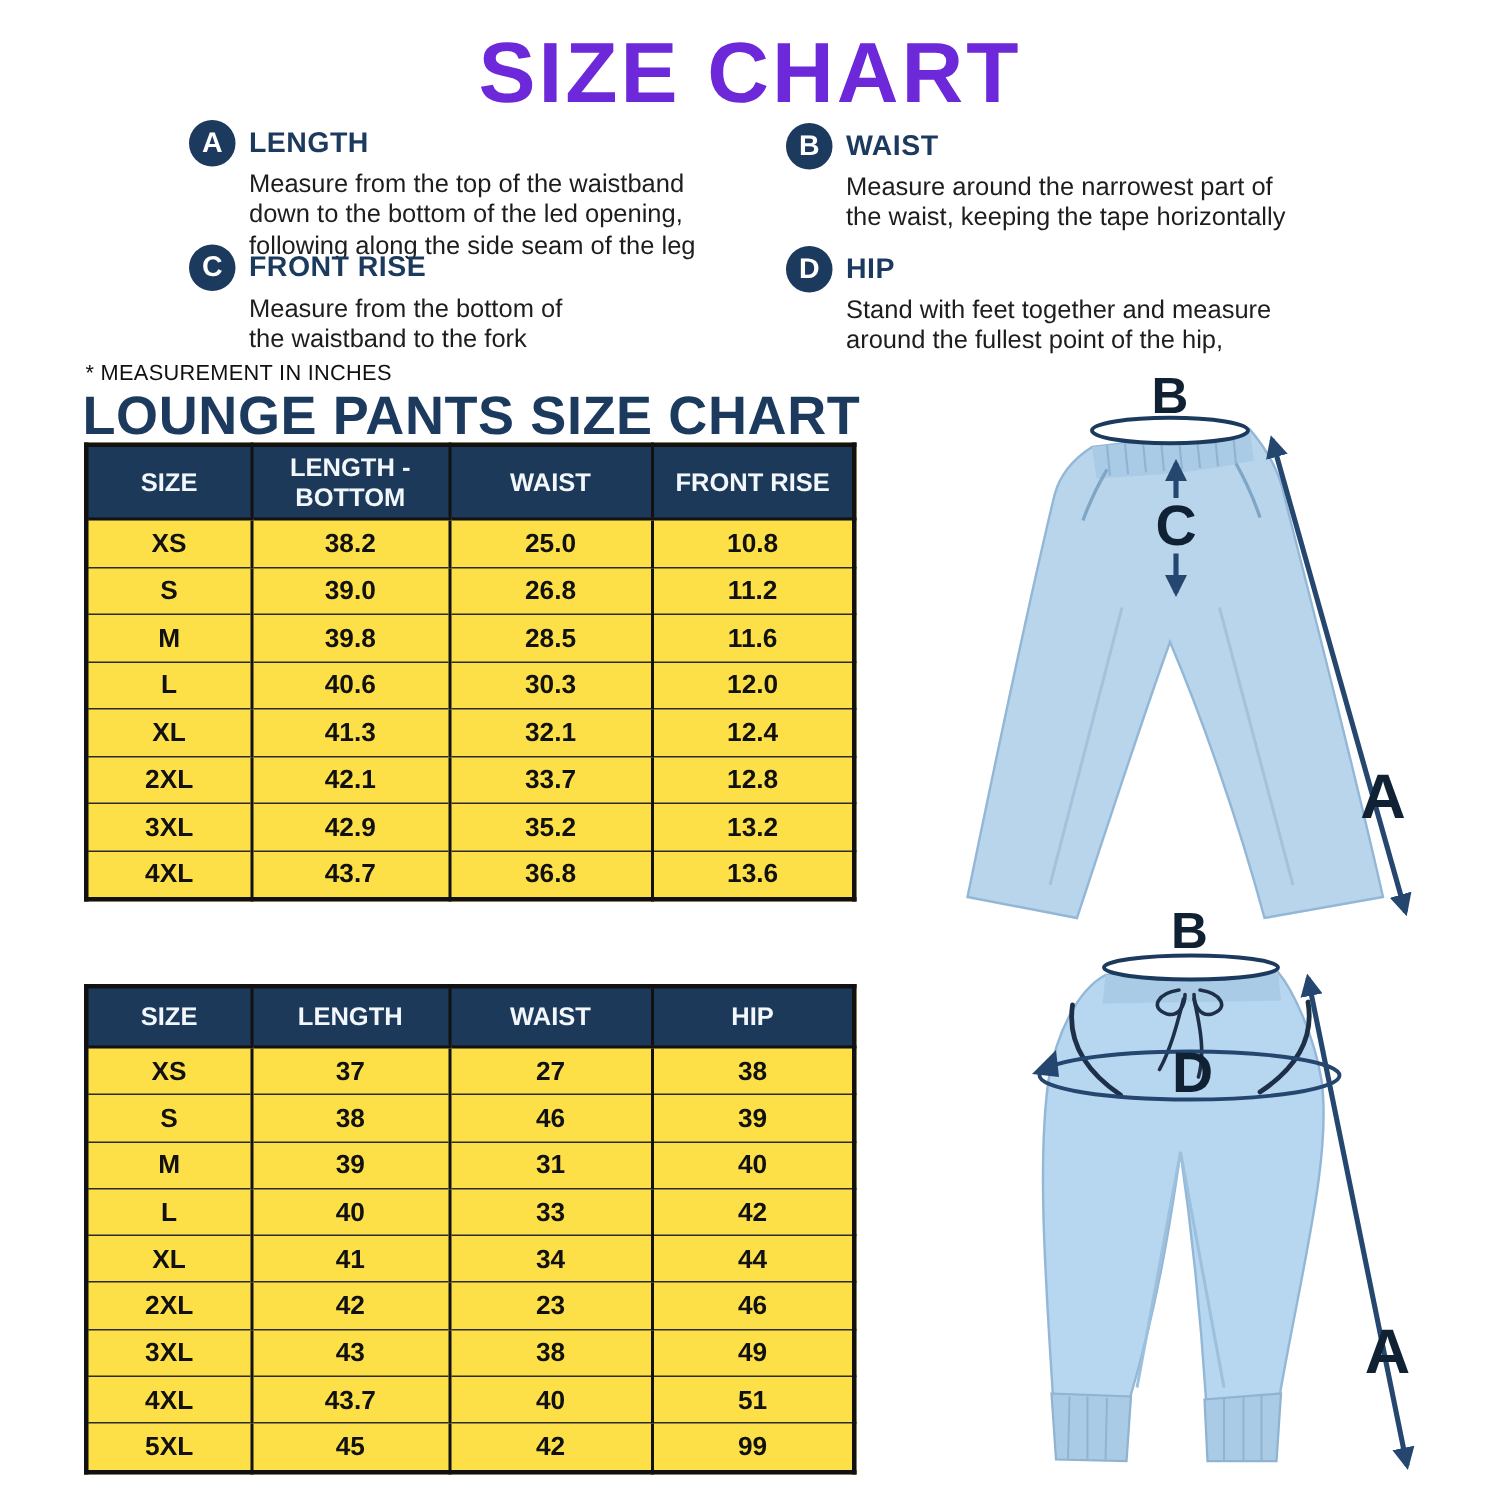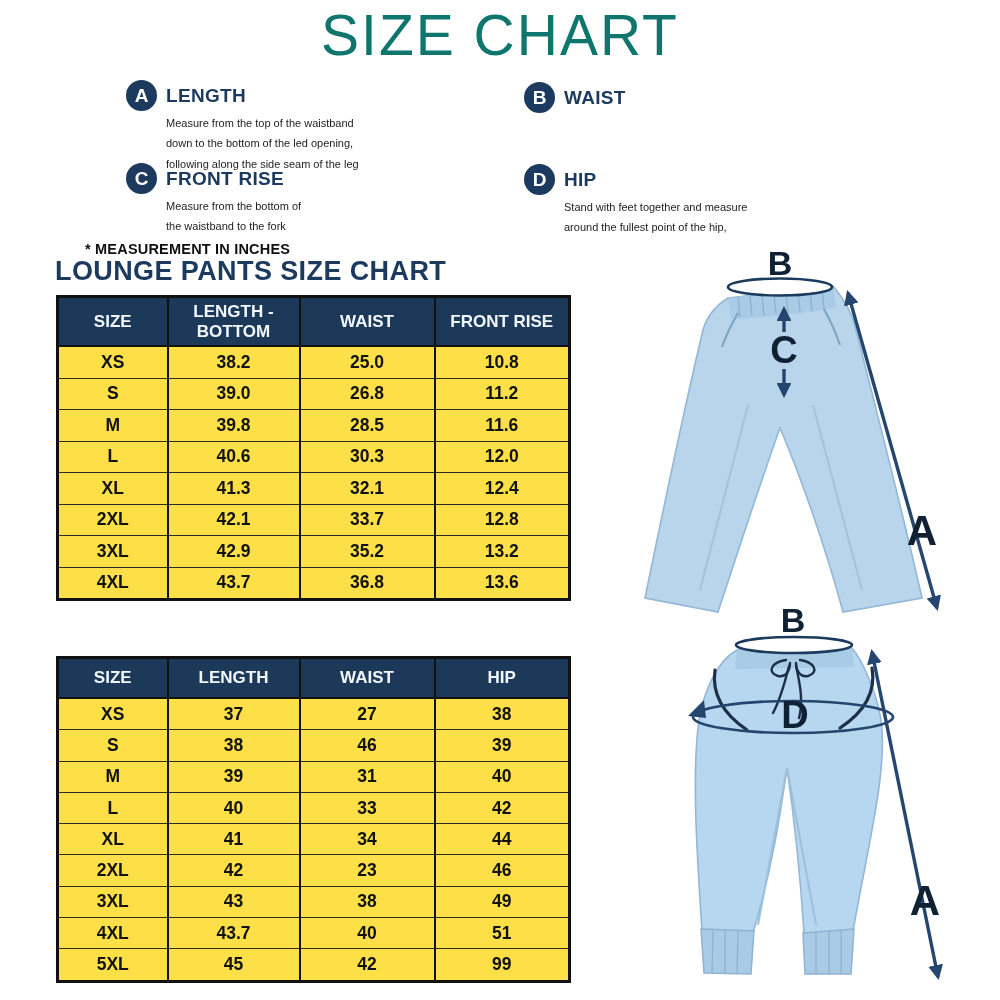--- a/index.html
+++ b/index.html
@@ -3,38 +3,38 @@
 <meta charset="utf-8">
 <style>
   html,body{margin:0;padding:0;background:#fff;}
   .page{
     position:relative;width:1000px;height:1000px;background:#ffffff;overflow:hidden;
     font-family:"Liberation Sans","DejaVu Sans",sans-serif;color:#111;
   }
   
   .main-title{
     position:absolute;left:0;top:0;width:1000px;text-align:center;
-    font-size:57px;font-weight:normal;letter-spacing:2px;color:#0f766e;padding-top:2px;
+    font-size:57px;font-weight:bold;letter-spacing:2px;color:#6d28d9;padding-top:16px;
   }
   
   .def{position:absolute;}
   #def-a{left:126px;top:80px;width:340px;}
   #def-b{left:524px;top:82px;width:400px;}
   #def-c{left:126px;top:163px;width:330px;}
   #def-d{left:524px;top:164px;width:360px;}
   .def-head{display:flex;align-items:center;gap:9px;}
   .def-badge{
     width:31px;height:31px;border-radius:50%;background:#1b3a5e;color:#fff;
     font-size:19px;font-weight:bold;display:flex;align-items:center;justify-content:center;flex:0 0 31px;
   }
   .def-term{font-size:19px;font-weight:bold;color:#1b3a5e;letter-spacing:.3px;}
-  .def-desc{margin-left:40px;margin-top:2px;font-size:11px;line-height:20.4px;color:#1d1d1d;}
-  
-  .unit-note{position:absolute;left:57px;top:241px;font-size:14.5px;font-weight:bold;color:#101010;letter-spacing:.2px;margin-left:28px;}
-  .chart-title{position:absolute;font-size:27px;font-weight:bold;color:#1b3a5e;letter-spacing:.4px;text-align:center;}
+  .def-desc{margin-left:40px;margin-top:2px;font-size:17px;line-height:20.4px;color:#1d1d1d;}
+  
+  .unit-note{position:absolute;left:57px;top:241px;font-size:14.5px;font-weight:normal;color:#101010;letter-spacing:.2px;}
+  .chart-title{position:absolute;font-size:36px;font-weight:bold;color:#1b3a5e;letter-spacing:.4px;text-align:center;}
   #lounge-title{left:55px;top:256px;}
   #sweat-title{left:55px;top:617px;}
   
   table.size-table{
     position:absolute;left:56px;border-collapse:collapse;width:512px;table-layout:fixed;
     border:3px solid #111;background:#fde047;
   }
   #lounge-table{top:295px;}
   #sweat-table{top:656px;}
   .size-table col:nth-child(1){width:110px;}
@@ -76,20 +76,24 @@
       <div>Measure from the top of the waistband</div>
       <div>down to the bottom of the led opening,</div>
       <div>following along the side seam of the leg</div>
     </div>
   </div>
 
   <div class="def" id="def-b">
     <div class="def-head">
       <div class="def-badge">B</div>
       <div class="def-term">WAIST</div>
+    </div>
+    <div class="def-desc">
+      <div>Measure around the narrowest part of</div>
+      <div>the waist, keeping the tape horizontally</div>
     </div>
   </div>
 
   <div class="def" id="def-c">
     <div class="def-head">
       <div class="def-badge">C</div>
       <div class="def-term">FRONT RISE</div>
     </div>
     <div class="def-desc">
       <div>Measure from the bottom of</div>

